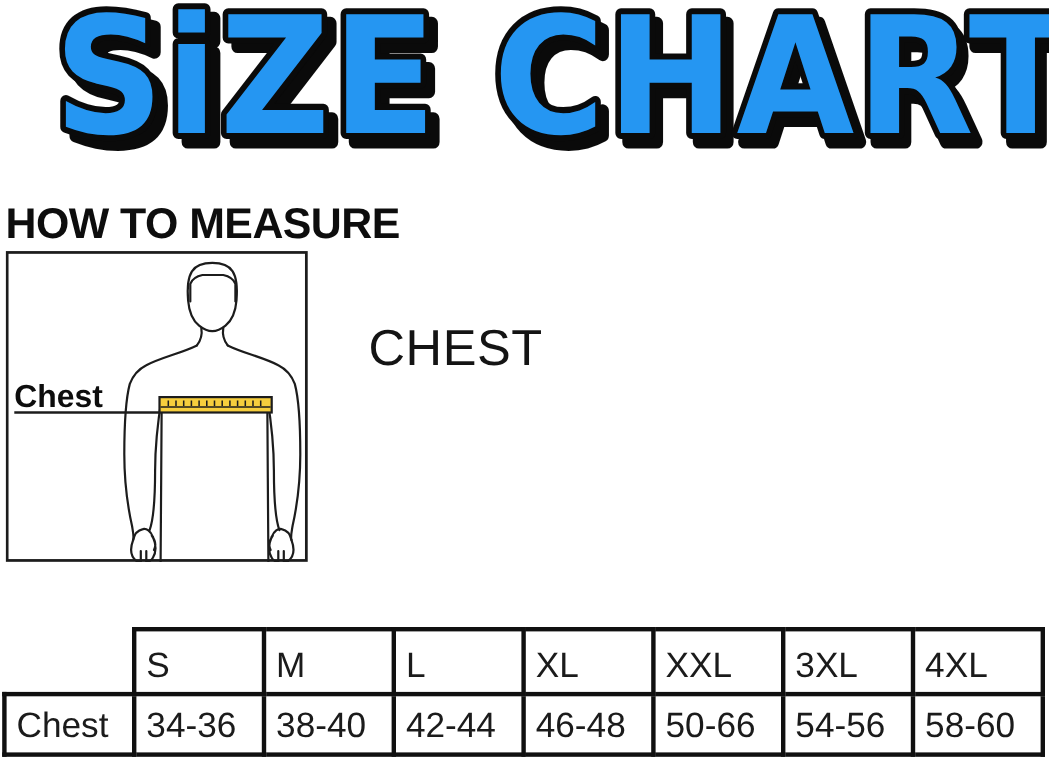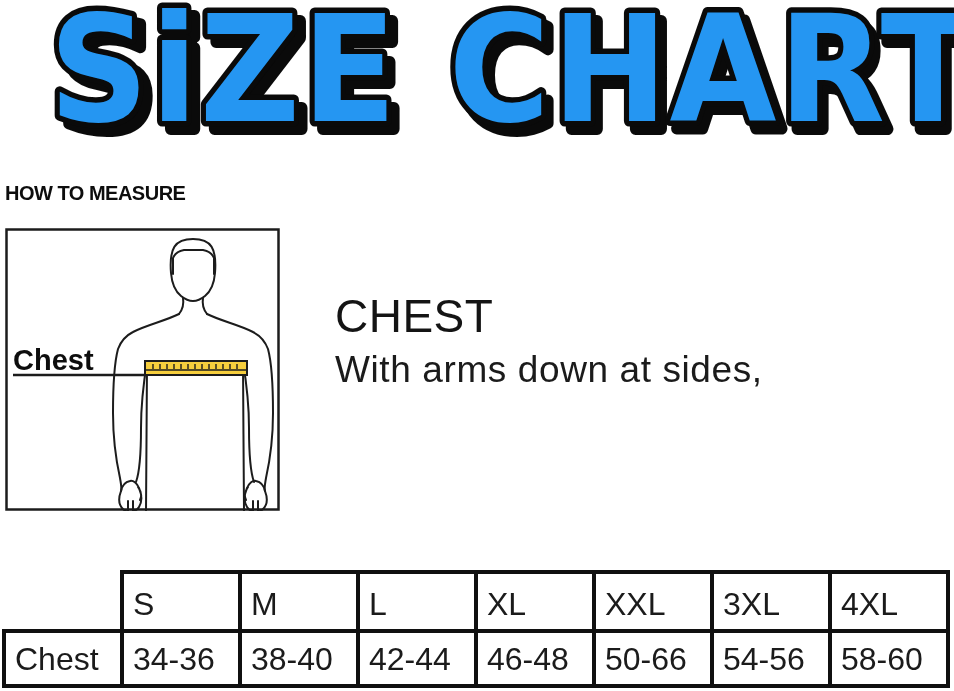--- a/index.html
+++ b/index.html
@@ -28,21 +28,21 @@
     stroke: #0a0a0a;
     stroke-width: 11px;
     paint-order: stroke;
     stroke-linejoin: round;
   }
 
   
   .htm-heading {
     position: absolute;
     left: 5px; top: 182px;
-    font-size: 20px;
+    font-size: 39px;
     font-weight: 800;
     letter-spacing: -0.5px;
     color: #0d0d0d;
   }
 
   
   .diagram { position: absolute; left: 5px; top: 228px; width: 275px; height: 283px; }
   .diagram svg { display: block; }
   .sketch { fill: none; stroke: #1c1c1c; stroke-width: 2; stroke-linecap: round; }
   .box-frame { fill: none; stroke: #1c1c1c; stroke-width: 2.5; }
@@ -147,21 +147,20 @@
                M183 136 V141 M190 136 V141 M197 136 V141 M204 136 V141 M211 136 V141
                M218 136 V141 M225 136 V141 M232 136 V141"></path>
 
       <line class="pointer" x1="8" y1="147" x2="140" y2="147"></line>
       <text class="chest-label" x="8" y="142">Chest</text>
     </svg>
   </div>
 
   <div class="instructions">
     <div class="instr-heading">CHEST</div>
-    <div class="instr-line">With arms down at sides,</div>
   </div>
 
   <table class="size-table">
     <colgroup>
       <col>
         <col>
         <col>
         <col>
         <col>
         <col>

